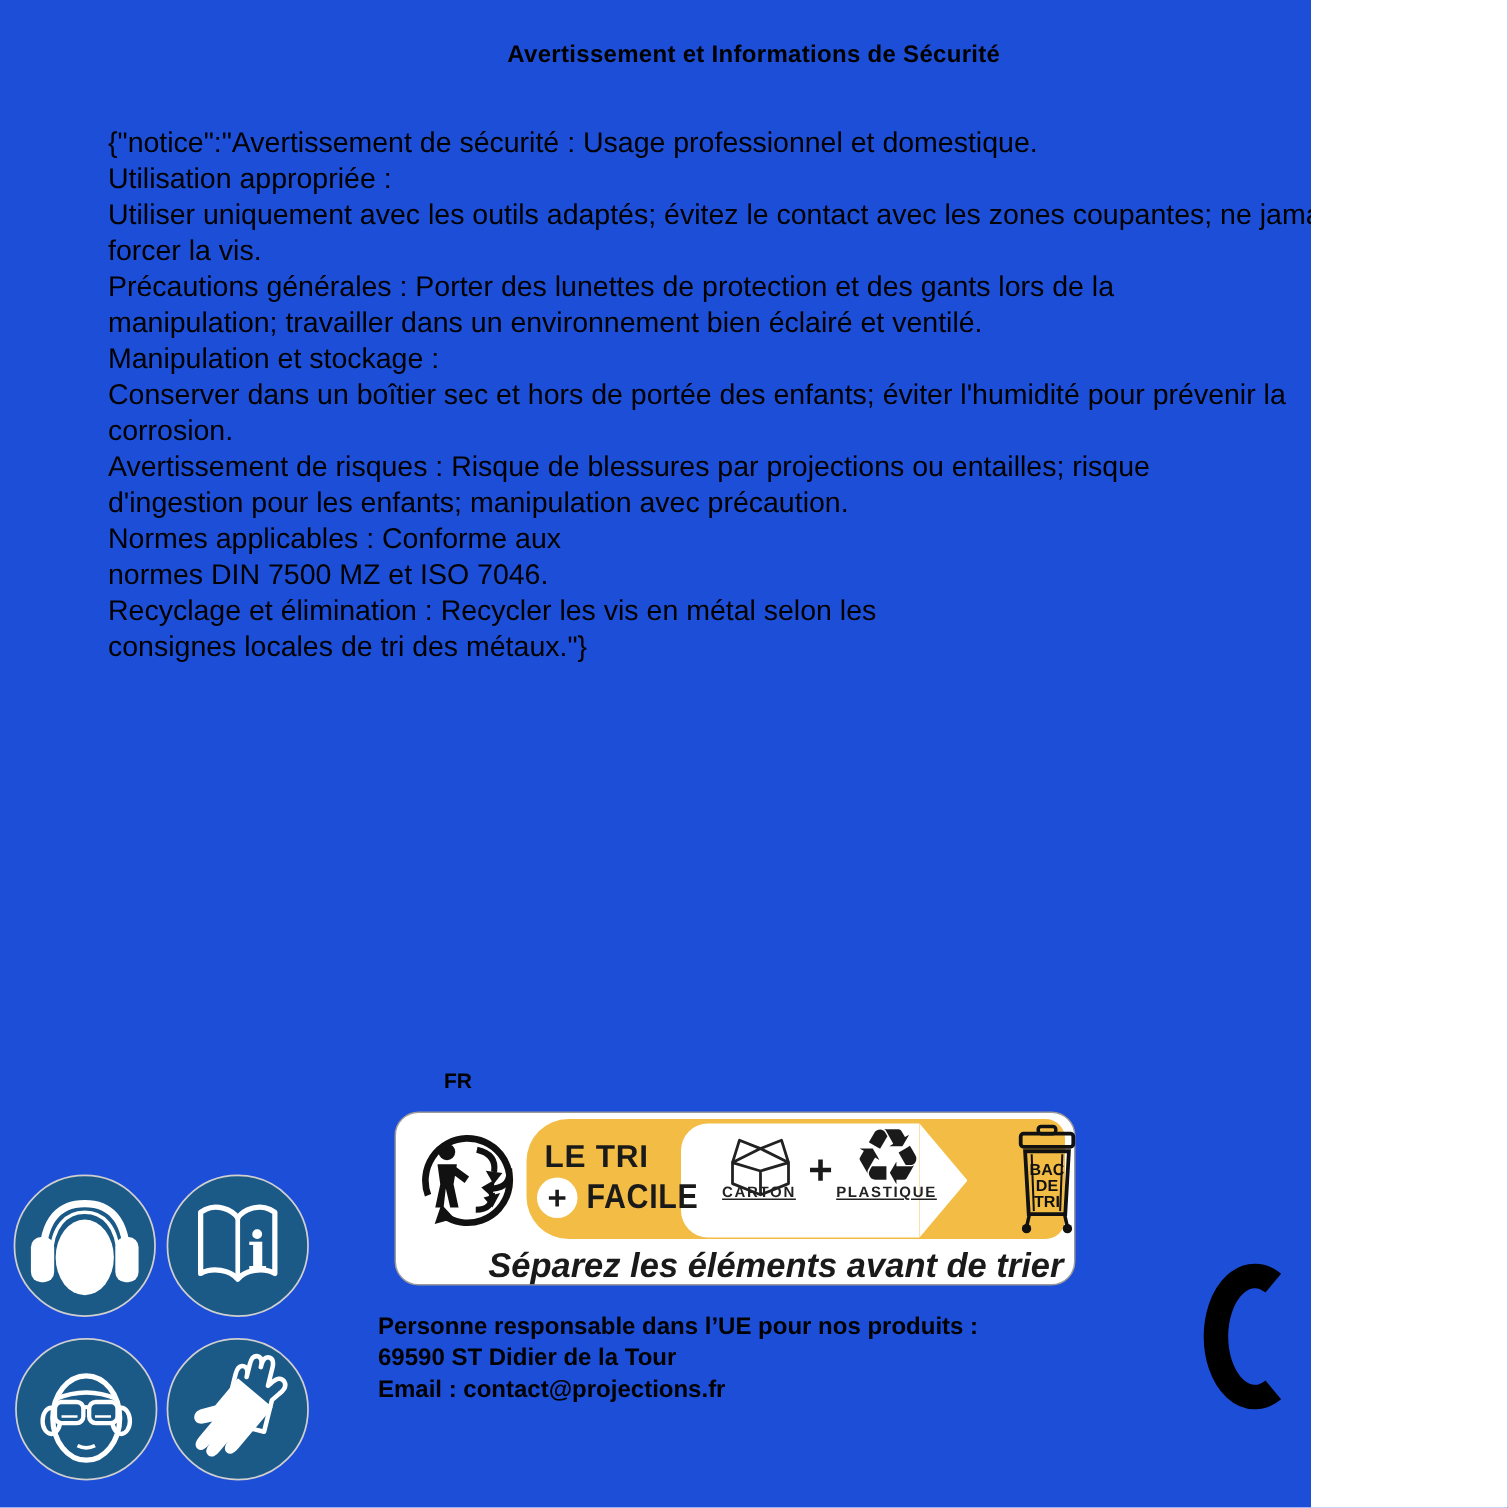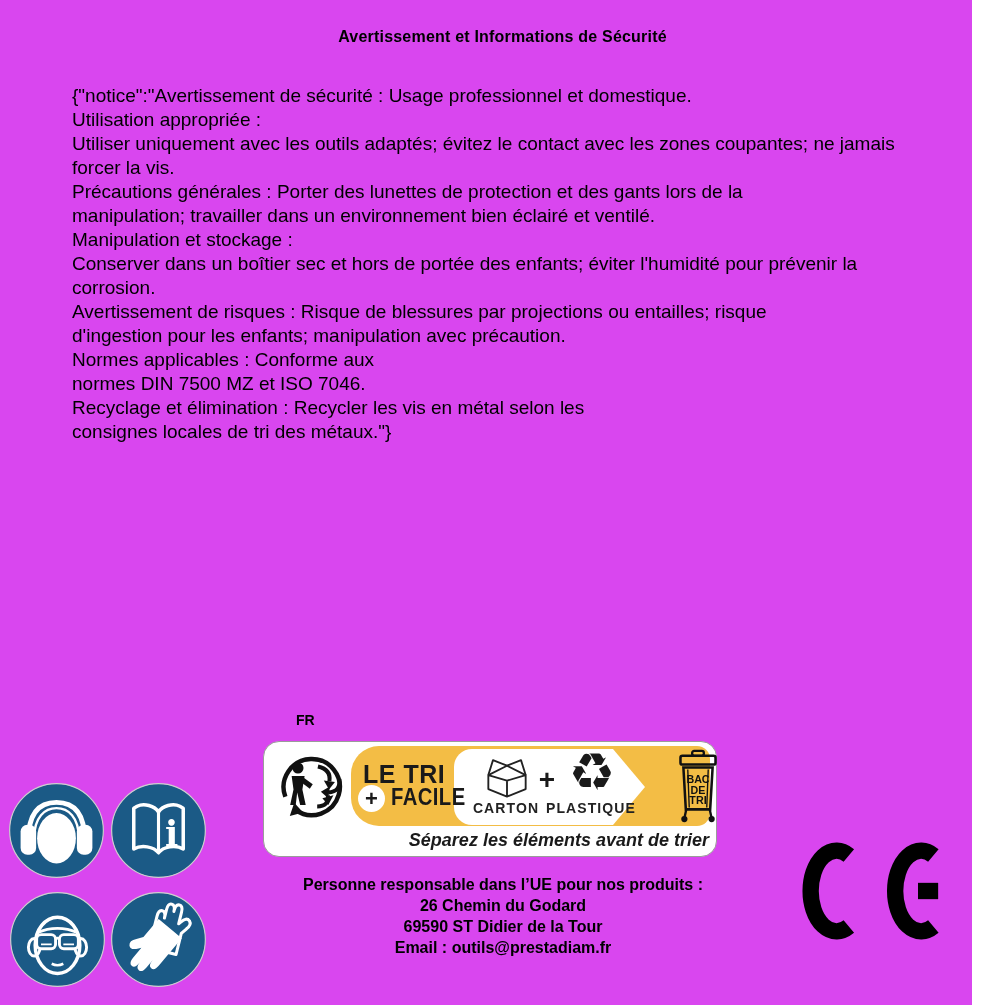--- a/index.html
+++ b/index.html
@@ -1,56 +1,56 @@
 <!DOCTYPE html>
 <html><head>
 <meta charset="utf-8">
 <style>
   html,body{margin:0;padding:0;background:#fff;}
-  .page{position:relative;width:972px;height:1005px;background:#d946ef;overflow:hidden;
+  .page{position:relative;width:874px;height:1005px;background:#1d4ed8;overflow:hidden;
         font-family:"Liberation Sans","DejaVu Sans",sans-serif;color:#000;}
   .title{position:absolute;top:28px;left:0;width:1005px;text-align:center;
          font-size:16px;font-weight:bold;letter-spacing:.2px;}
   .notice{position:absolute;top:84px;left:72px;width:890px;font-size:19px;line-height:24px;
           white-space:pre-line;}
   
   .icons{position:absolute;left:0;top:0;}
   .sicon{position:absolute;}
   
   .fr-label{position:absolute;left:269px;top:712px;font-size:14px;font-weight:bold;padding-left:27px;}
   .panel{position:absolute;left:263px;top:741px;width:454px;height:116px;background:#fff;
          border:1.5px solid #9b9b9b;border-radius:16px;box-sizing:border-box;}
   .triman{position:absolute;left:11px;top:4px;}
   .yellowband{position:absolute;left:87px;top:4px;width:359px;height:80px;background:#F3BD45;
               border-radius:28px 13px 13px 28px;}
   .wchev{position:absolute;left:190px;top:7px;width:159px;height:76px;background:#fff;
          border-radius:18px 0 0 18px;}
   .wchev-tip{position:absolute;left:349px;top:7px;width:32px;height:76px;background:#fff;
              clip-path:polygon(0 0,100% 50%,0 100%);}
-  .letri{position:absolute;left:99px;top:18px;font-size:25px;font-weight:800;color:#1a1a1a;
+  .letri{position:absolute;left:99px;top:18px;font-size:21px;font-weight:800;color:#1a1a1a;
          letter-spacing:.5px;white-space:nowrap;}
   .facile{position:absolute;left:127px;top:42px;font-size:23px;font-weight:800;color:#1a1a1a;
           letter-spacing:.5px;transform:scaleX(.88);transform-origin:left;white-space:nowrap;}
   .pluscircle{position:absolute;left:94px;top:43px;width:27px;height:27px;background:#fff;
               border-radius:50%;text-align:center;line-height:27px;font-size:22px;font-weight:900;
               color:#1a1a1a;}
   .carton-ic{position:absolute;left:215px;top:11px;}
-  .mat-label{position:absolute;top:58px;font-size:14px;font-weight:bold;letter-spacing:1.1px;
-             color:#222;text-align:center;width:120px;}
+  .mat-label{position:absolute;top:48px;font-size:10px;font-weight:bold;letter-spacing:1.1px;
+             color:#222;text-align:center;width:120px;text-decoration:underline;}
   .lab-carton{left:182px;}
   .lab-plast{left:267px;}
   .plussign{position:absolute;left:268px;top:22px;width:30px;text-align:center;font-size:28px;
             font-weight:900;color:#1a1a1a;}
   .recy-glyph{position:absolute;left:301px;top:1px;width:54px;text-align:center;font-size:52px;
               line-height:58px;color:#1a1a1a;font-family:"DejaVu Sans",sans-serif;}
   .bin-ic{position:absolute;left:410px;top:7px;}
-  .separez{position:absolute;right:7px;top:88px;font-size:18px;font-weight:bold;
+  .separez{position:absolute;right:7px;top:88px;font-size:23px;font-weight:bold;
            font-style:italic;color:#1a1a1a;white-space:nowrap;}
   
-  .resp{position:absolute;left:252px;top:874px;width:502px;text-align:center;font-size:16px;
+  .resp{position:absolute;left:252px;top:874px;width:502px;font-size:16px;
         font-weight:bold;line-height:21px;}
   
   .ce{position:absolute;left:796px;top:840px;}
 </style>
 </head>
 <body>
 
 <div class="page">
 
   <div class="title">Avertissement et Informations de Sécurité</div>
@@ -172,23 +172,22 @@
         <circle cx="10" cy="72" r="3.2" fill="#111"></circle>
         <circle cx="38" cy="72" r="3.2" fill="#111"></circle>
       </svg>
     </div>
 
     <div class="separez">Séparez les éléments avant de trier</div>
   </div>
 
   <div class="resp">
     <div>Personne responsable dans l’UE pour nos produits :</div>
-    <div>26 Chemin du Godard</div>
     <div>69590 ST Didier de la Tour</div>
-    <div>Email : outils@prestadiam.fr</div>
+    <div>Email : contact@projections.fr</div>
   </div>
 
   <div class="ce">
     <svg width="146" height="102" viewBox="0 0 152 102">
       <path d="M 55 14 A 27 42 0 1 0 55 88" fill="none" stroke="#000" stroke-width="17"></path>
       <path d="M 143 14 A 27 42 0 1 0 143 88" fill="none" stroke="#000" stroke-width="17"></path>
       <path d="M 127 51 L 148 51" fill="none" stroke="#000" stroke-width="17"></path>
     </svg>
   </div>
 

